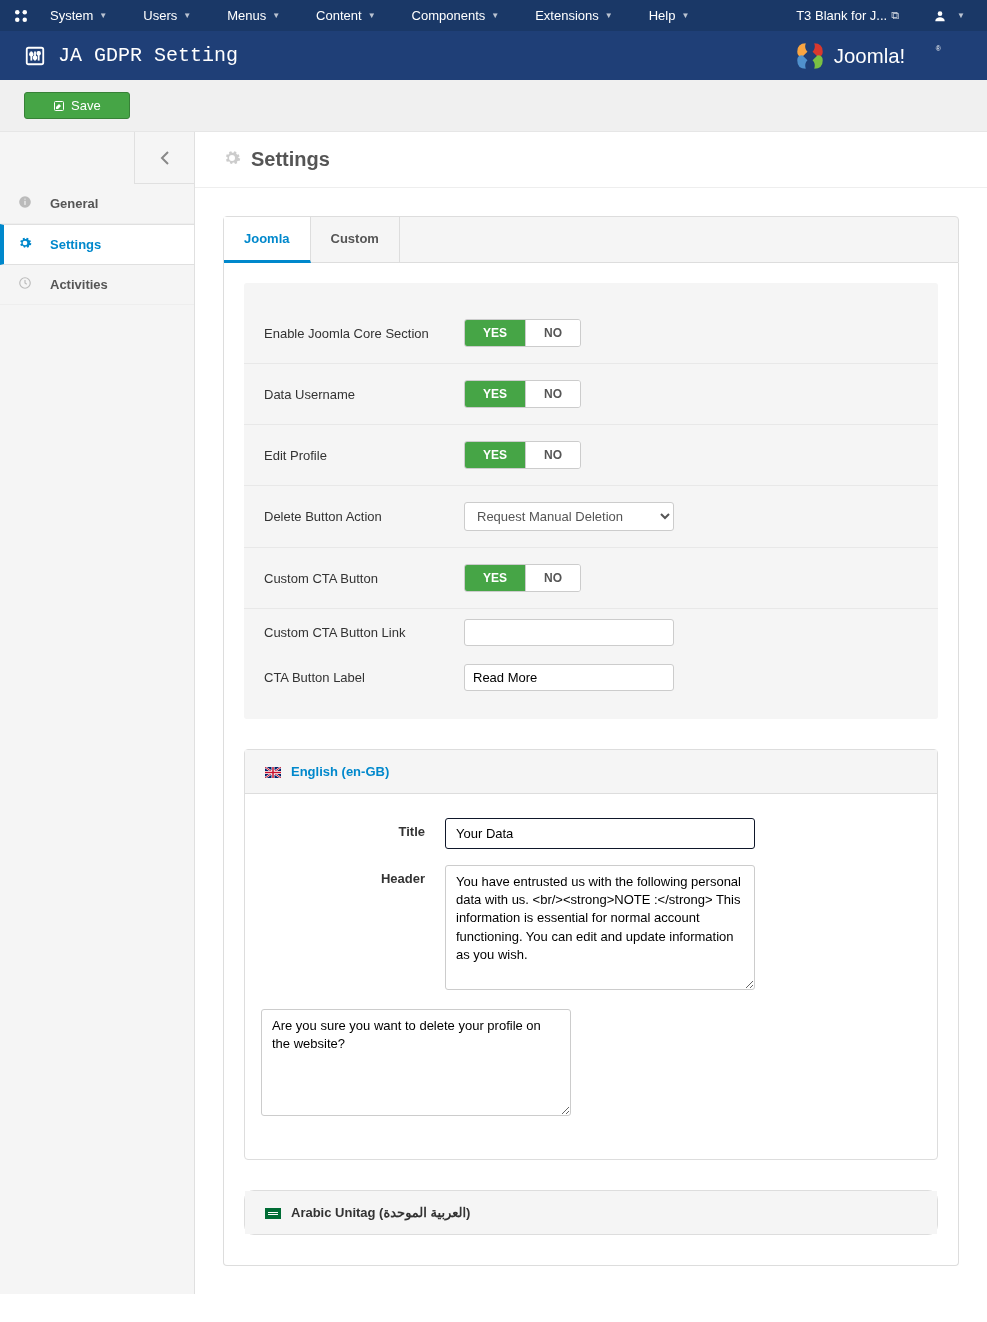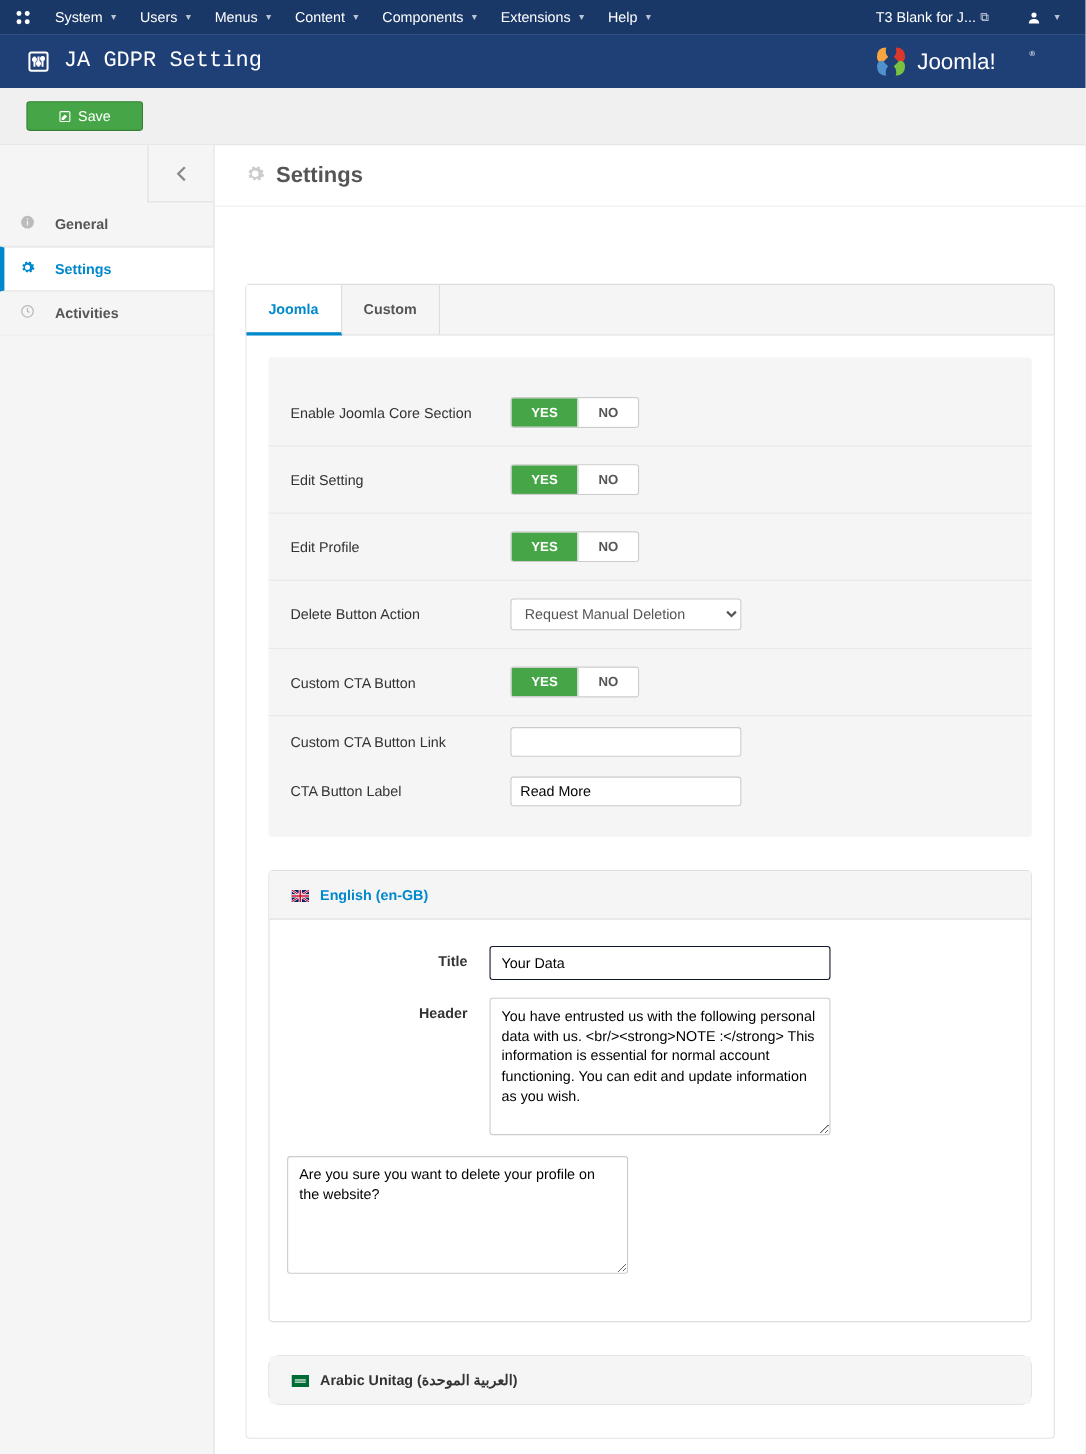--- a/index.html
+++ b/index.html
@@ -1,20 +1,20 @@
 <!DOCTYPE html>
 <html><head>
 <meta charset="utf-8">
 <style>
 * { box-sizing: border-box; margin: 0; padding: 0; }
 body { font-family: -apple-system, "Helvetica Neue", Helvetica, Arial, sans-serif; font-size: 13px; color: #333; background: #fff; }
 
 .topbar { background: #1a3867; height: 31px; display: flex; align-items: center; padding: 0 12px; color: #fff; font-size: 13px; }
 .topbar .joomla-icon { width: 18px; height: 18px; margin-right: 10px; }
-.topbar .menu { display: flex; gap: 0; flex: 1; }
+.topbar .menu { display: flex; gap: 16px; flex: 1; }
 .topbar .menu-item { padding: 0 10px; display: flex; align-items: center; cursor: pointer; height: 31px; }
 .topbar .menu-item .caret { margin-left: 6px; font-size: 8px; opacity: 0.7; }
 .topbar .right { display: flex; align-items: center; gap: 14px; }
 .topbar .ext-icon { font-size: 11px; opacity: 0.8; margin-left: 4px; }
 
 .header { background: #1f3f77; height: 49px; display: flex; align-items: center; padding: 0 24px; color: #fff; }
 .header .page-icon { width: 22px; height: 22px; margin-right: 12px; }
 .header .title { font-size: 20px; font-weight: 400; flex: 1; font-family: Liberation Mono, monospace; }
 .header .logo { display: flex; align-items: center; }
 .header .logo svg { height: 36px; }
@@ -31,21 +31,21 @@
 .sidebar-item.active { background: #fff; color: #0088cc; border-left: 4px solid #0088cc; padding-left: 14px; border-top:1px solid #e0e0e0; border-bottom:1px solid #e0e0e0;}
 .sidebar-item .s-icon { width: 16px; margin-right: 16px; color: #bbb; }
 .sidebar-item.active .s-icon { color: #0088cc; }
 
 .main { flex: 1; }
 .main-header { padding: 16px 28px; border-bottom: 1px solid #eee; display: flex; align-items: center; gap: 10px; }
 .main-header .gear { color: #ccc; }
 .main-header h2 { font-size: 20px; font-weight: bold; color: #555; }
 
 .content { padding: 28px; }
-.tab-bar { border-bottom: 1px solid #ddd; border-left:1px solid #ddd; border-right:1px solid #ddd; border-top:1px solid #ddd; border-radius: 4px 4px 0 0; display: flex; background:#f5f5f5;margin-top:42px; }
+.tab-bar { border-bottom: 1px solid #ddd; border-left:1px solid #ddd; border-right:1px solid #ddd; border-top:1px solid #ddd; border-radius: 4px 4px 0 0; display: flex; background:#f5f5f5; }
 .tab { padding: 14px 20px; font-size: 13px; font-weight: bold; color: #555; cursor: pointer; border-right:1px solid #ddd; }
 .tab.active { color: #0088cc; border-bottom: 3px solid #0088cc; margin-bottom:-1px; background:#fff; }
 
 .panel { border: 1px solid #ddd; border-top:none; border-radius: 0 0 4px 4px; padding: 20px 0 30px; }
 .form-box { background: #f5f5f5; margin: 0 20px; padding: 20px 0; border-radius: 3px; }
 .form-row { display: flex; align-items: center; padding: 16px 20px; border-bottom: 1px solid #e8e8e8; }
 .form-row:last-child { border-bottom: none; }
 .form-row.no-border { border-bottom: none; padding-top:10px; padding-bottom:8px; }
 .form-label { width: 200px; font-size: 13px; color: #333; }
 .toggle { display: flex; border-radius: 3px; overflow: hidden; border:1px solid #ccc; }
@@ -208,21 +208,21 @@
       <div class="panel">
         <div class="form-box">
           <div class="form-row">
             <div class="form-label">Enable Joomla Core Section</div>
             <div class="toggle">
               <div class="toggle-opt yes active">YES</div>
               <div class="toggle-opt no">NO</div>
             </div>
           </div>
           <div class="form-row">
-            <div class="form-label">Edit Setting</div>
+            <div class="form-label">Data Username</div>
             <div class="toggle">
               <div class="toggle-opt yes active">YES</div>
               <div class="toggle-opt no">NO</div>
             </div>
           </div>
           <div class="form-row">
             <div class="form-label">Edit Profile</div>
             <div class="toggle">
               <div class="toggle-opt yes active">YES</div>
               <div class="toggle-opt no">NO</div>

